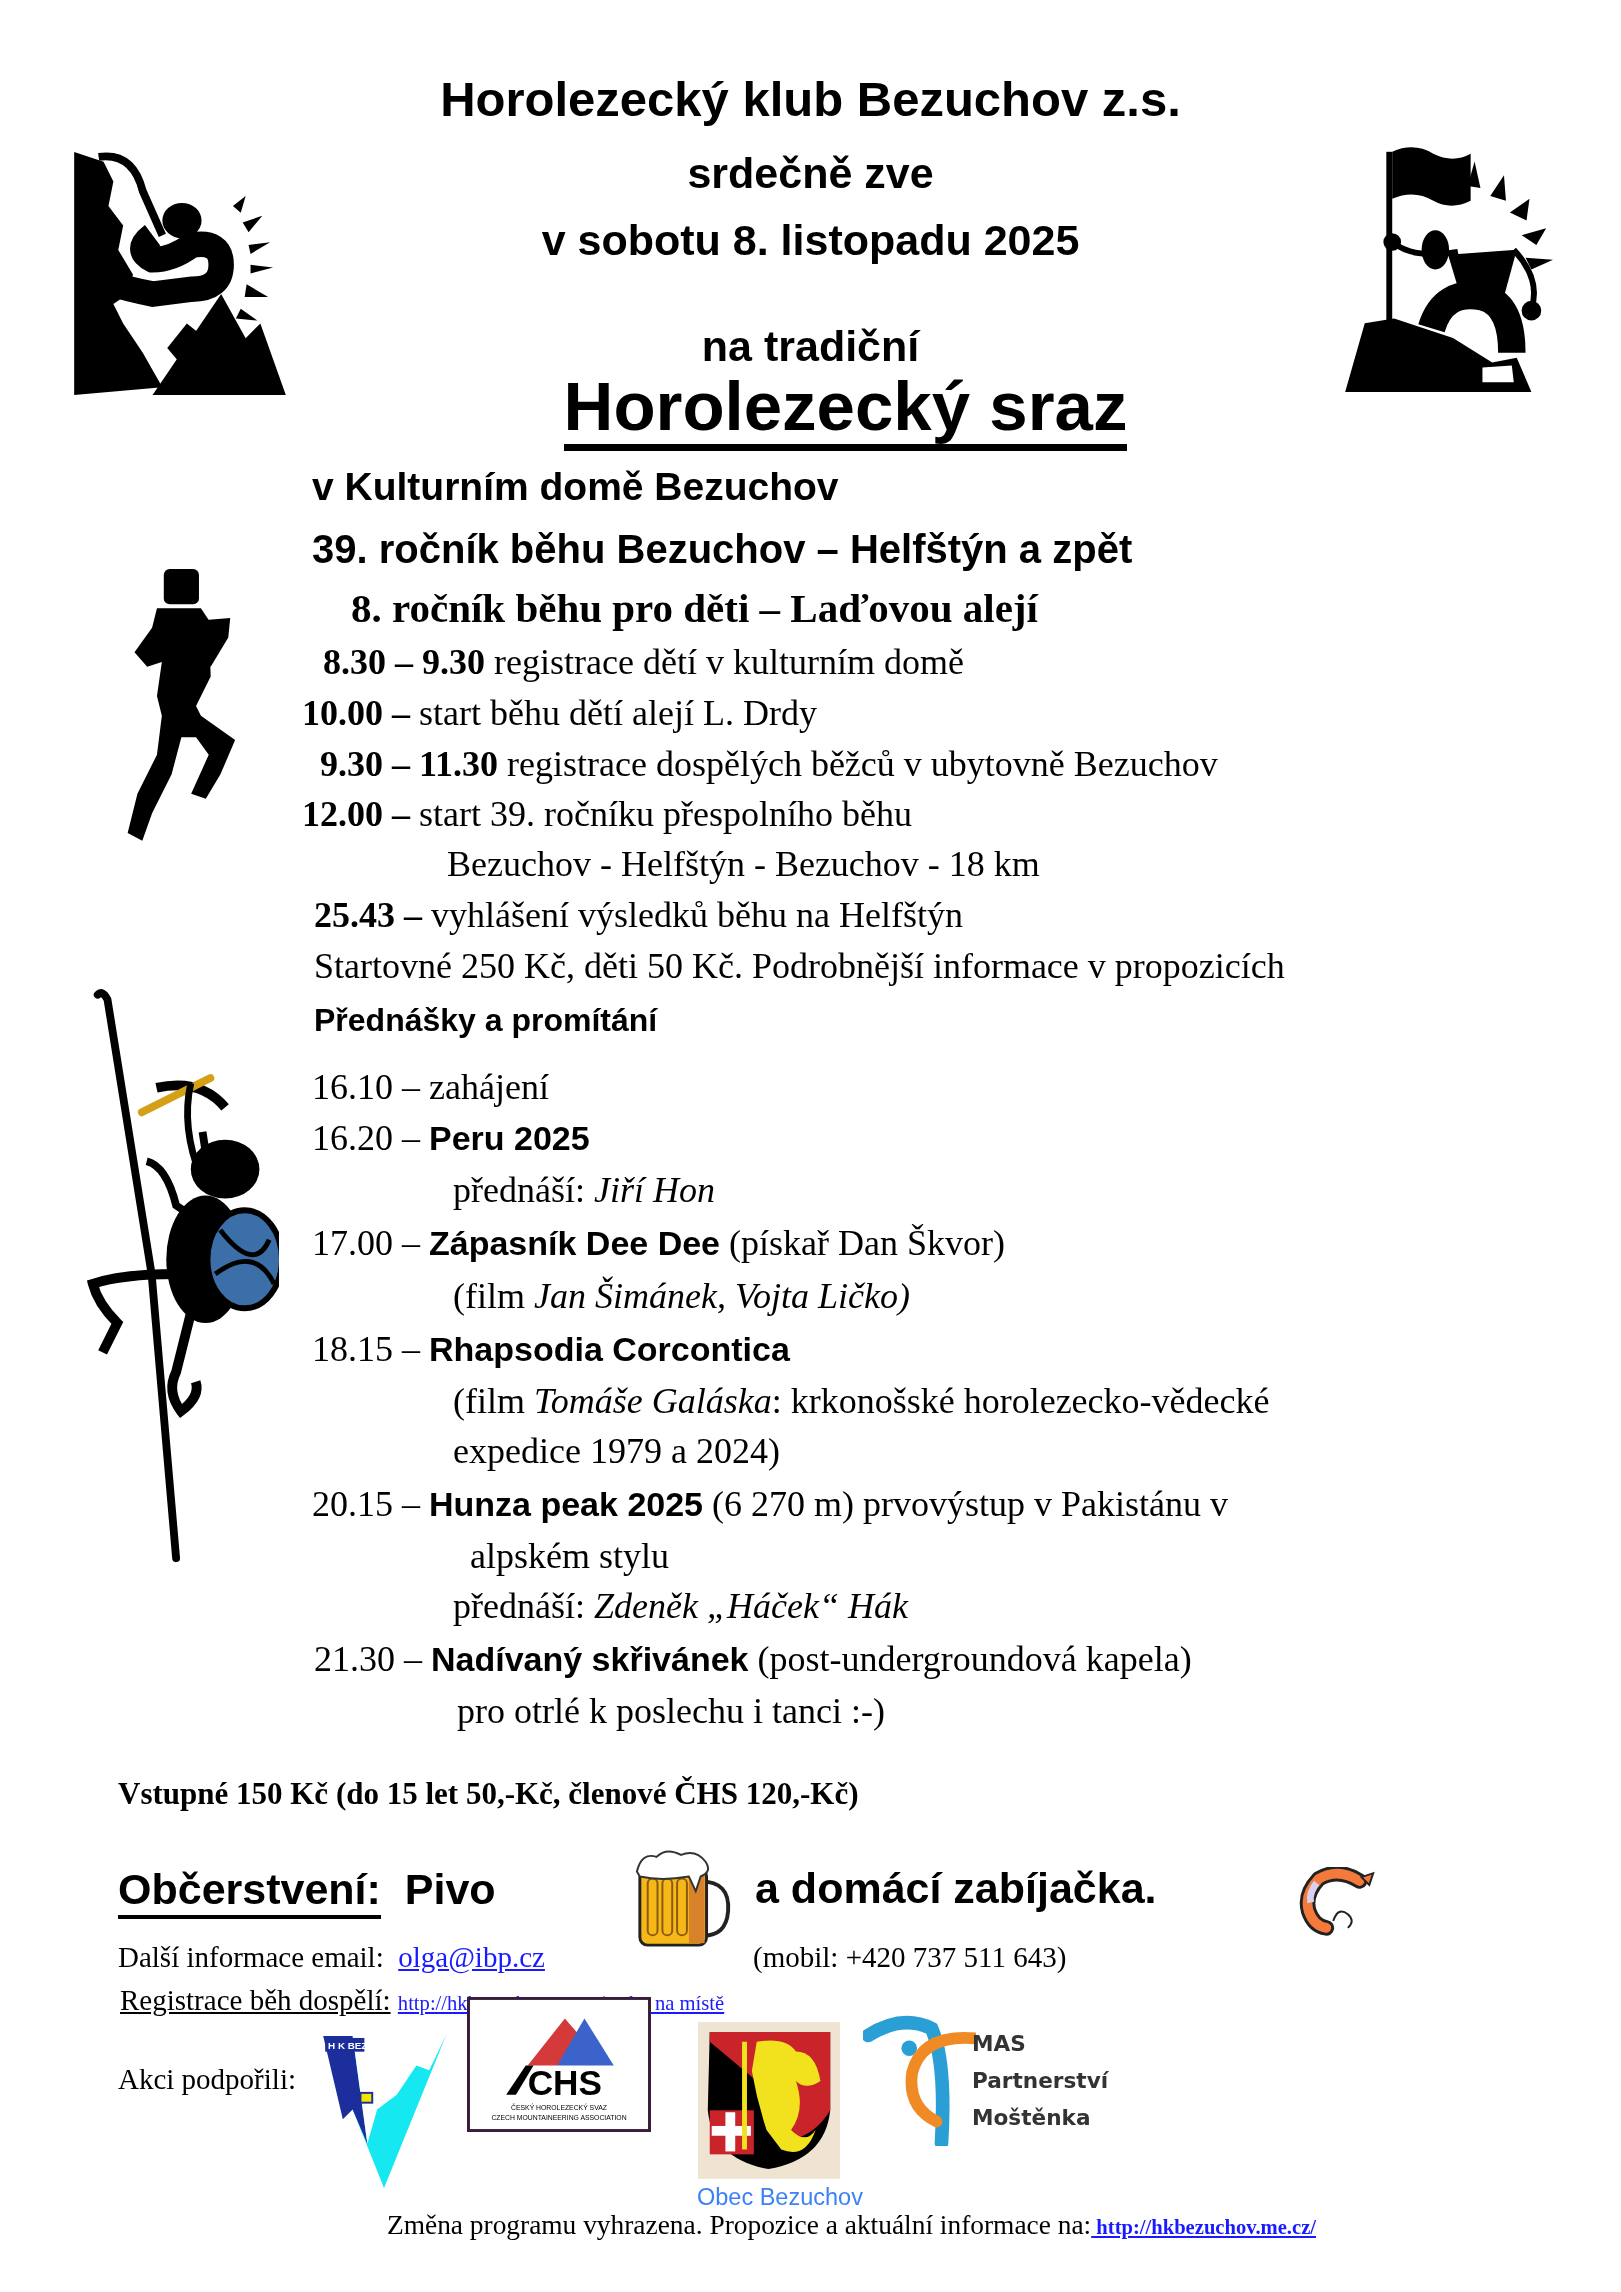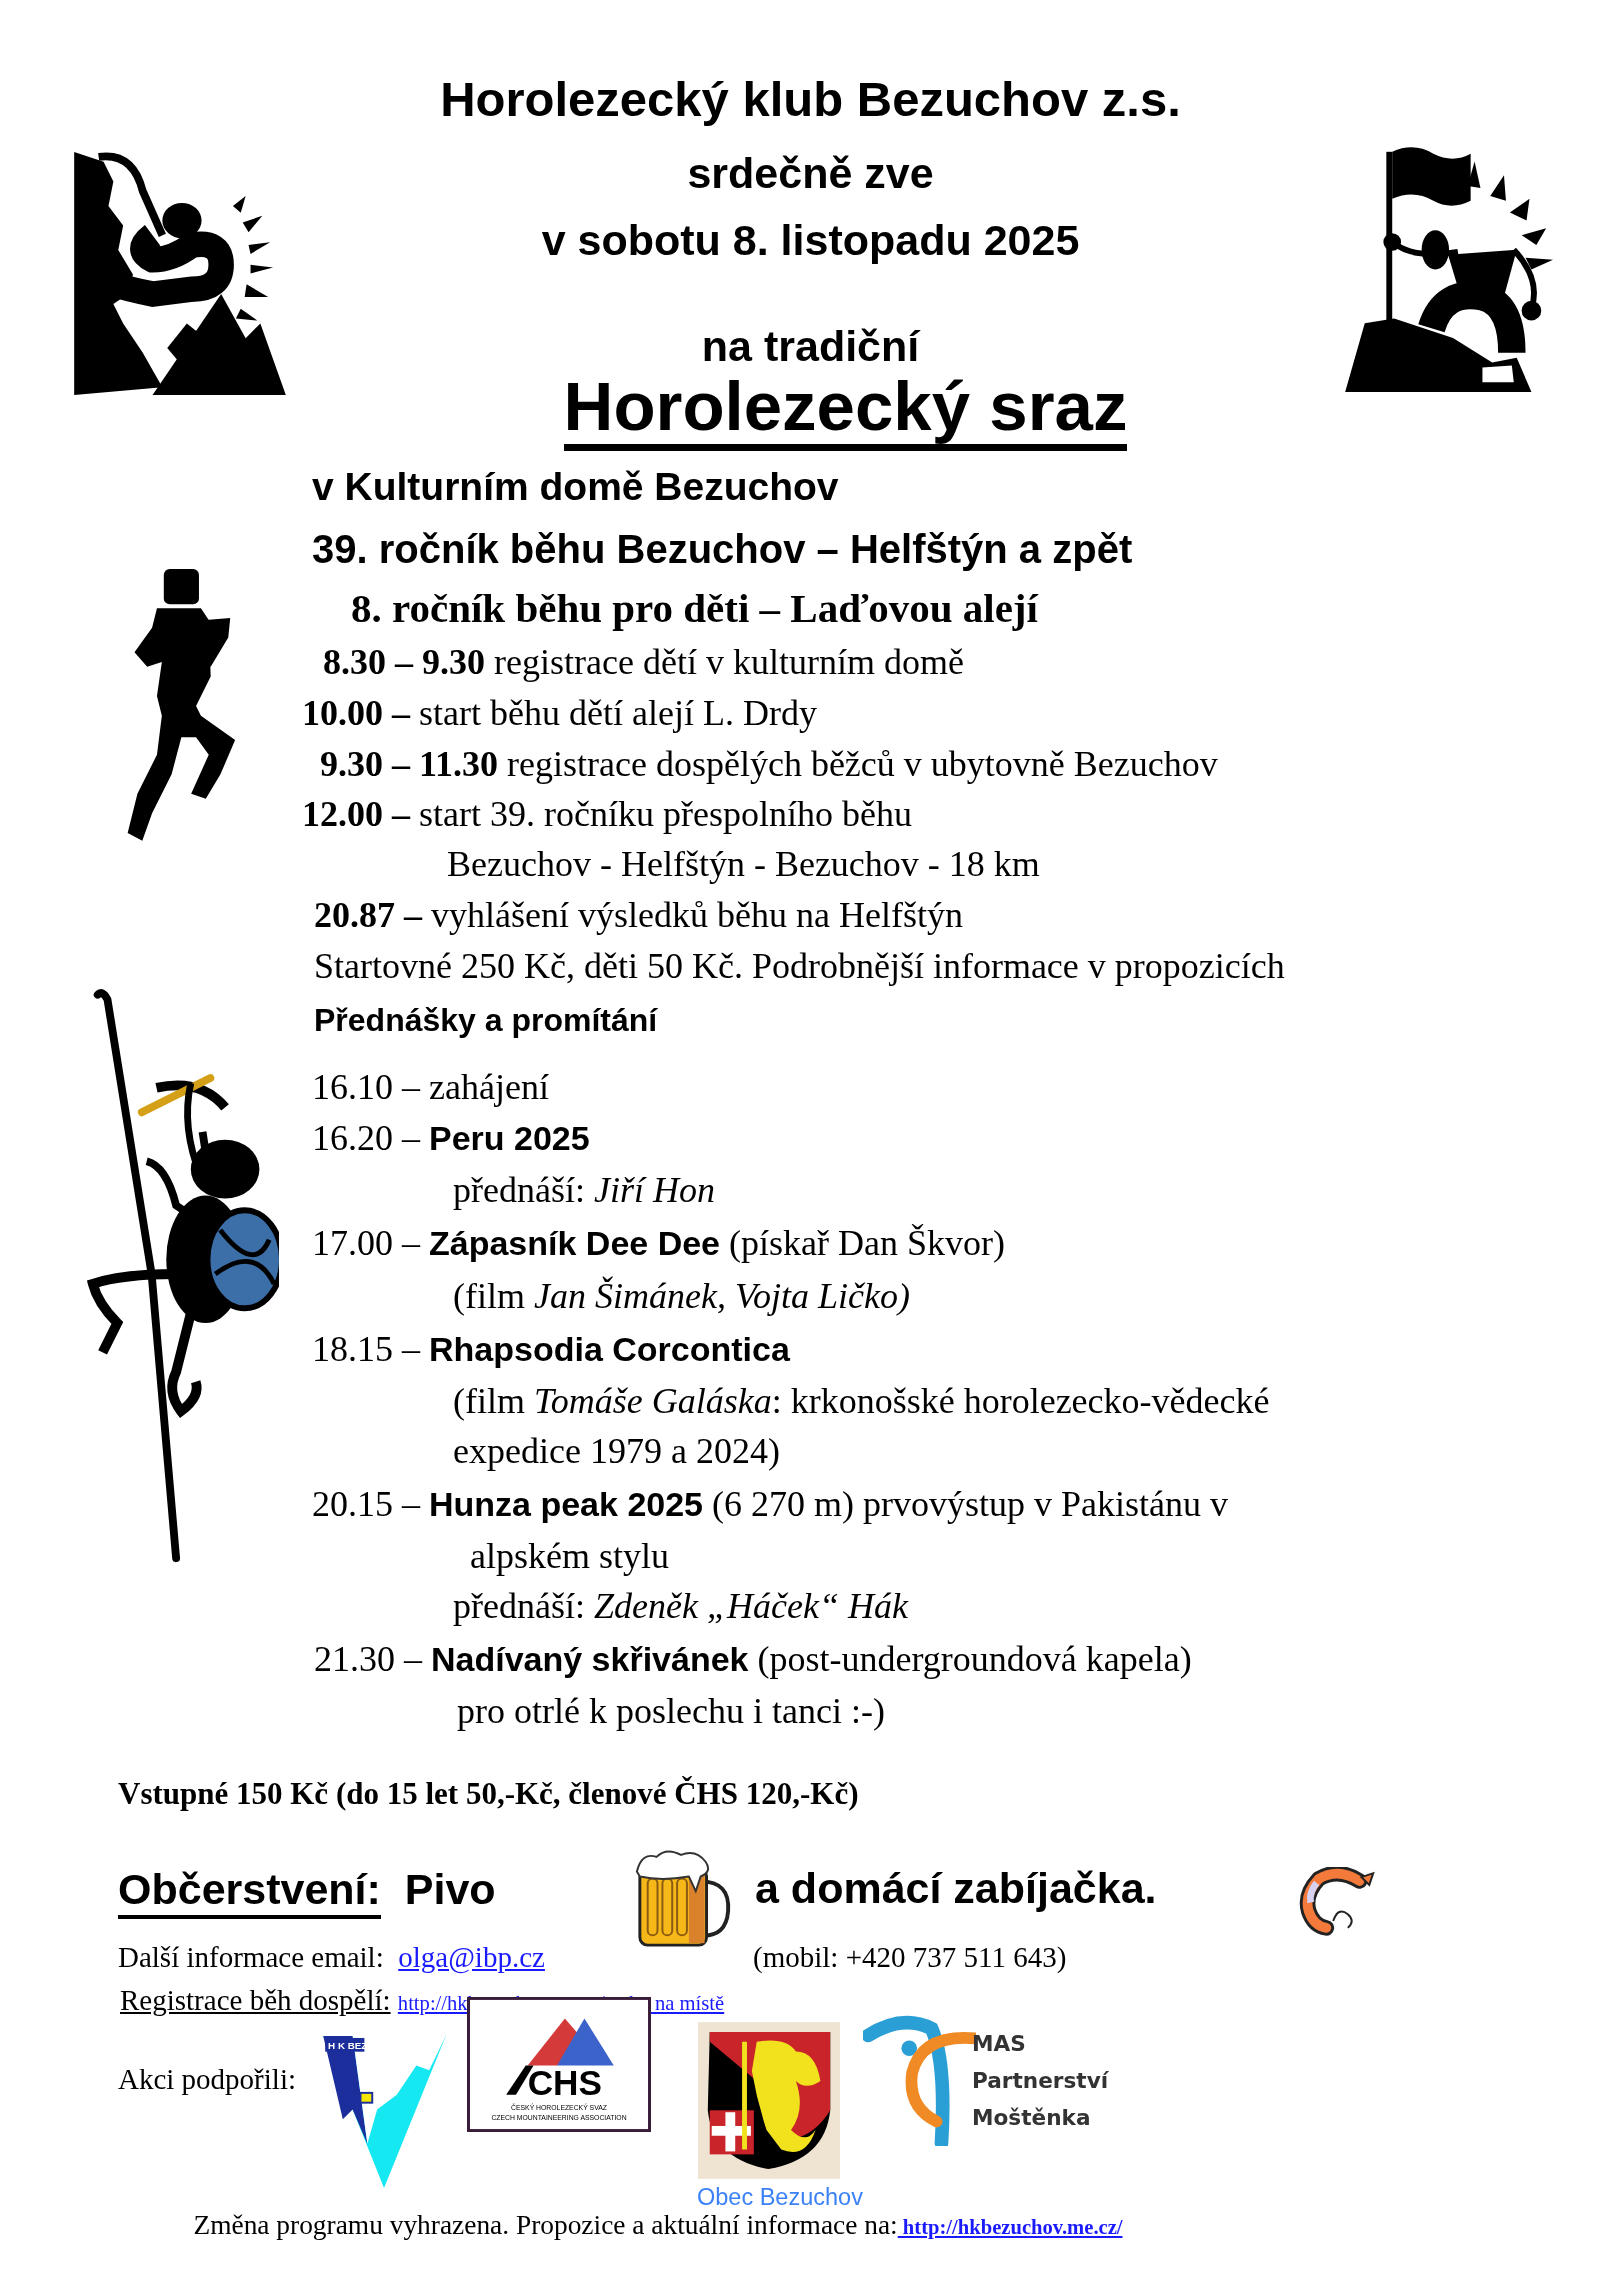--- a/index.html
+++ b/index.html
@@ -35,21 +35,21 @@
   #refresh .u { border-bottom: 4.9px solid #000; display: inline-block; line-height: 51px; }
 
   .link { color: #1a1aff; text-decoration: underline; }
   #info-line { left: 118px; top: 1941px; font-size: 29px; }
   #reg-line { left: 120px; top: 1984px; font-size: 29px; }
   #reg-line .lbl { text-decoration: underline; }
   #reg-line .small { font-size: 20.6px; }
 
   #supported { left: 118px; top: 2063px; font-size: 29px; }
 
-  #footer { left: 0; width: 1316px; text-align: center; top: 2210px; font-size: 27.4px; }
+  #footer { left: 0; width: 1316px; text-align: right; top: 2210px; font-size: 27.4px; }
   #footer .link { font-size: 20.6px; font-weight: bold; }
 
   .icon svg { display: block; }
 </style>
 </head>
 <body>
 
 <div class="abs sans center" id="title">Horolezecký klub Bezuchov z.s.</div>
 <div class="abs sans center" id="invite">srdečně zve</div>
 <div class="abs sans center" id="date">v sobotu 8. listopadu 2025</div>
@@ -104,21 +104,21 @@
     <polygon points="45,50 90,50 98,62 100,120 85,150 90,160 125,185 110,220 95,245 80,240 98,200 85,182 70,182 60,220 40,260 30,288 15,280 25,240 45,200 50,160 45,140 50,105 35,110 22,95 40,70" fill="#000"></polygon>
     <polygon points="95,62 120,60 118,80 100,110 90,100" fill="#000"></polygon>
   </svg>
 </div>
 
 <div class="abs serif sched line" style="left:323px; top:643px;"><b>8.30 – 9.30</b><span> registrace dětí v kulturním domě</span></div>
 <div class="abs serif sched line" style="left:302px; top:694px;"><b>10.00 –</b><span> start běhu dětí alejí L. Drdy</span></div>
 <div class="abs serif sched line" style="left:320px; top:745px;"><b>9.30 – 11.30</b><span> registrace dospělých běžců v ubytovně Bezuchov</span></div>
 <div class="abs serif sched line" style="left:302px; top:795px;"><b>12.00 –</b><span> start 39. ročníku přespolního běhu</span></div>
 <div class="abs serif sched line" style="left:447px; top:845px;"><span>Bezuchov - Helfštýn - Bezuchov  - 18 km</span></div>
-<div class="abs serif sched line" style="left:314px; top:896px;"><b>20.87 –</b><span> vyhlášení výsledků běhu na Helfštýn</span></div>
+<div class="abs serif sched line" style="left:314px; top:896px;"><b>25.43 –</b><span> vyhlášení výsledků běhu na Helfštýn</span></div>
 <div class="abs serif sched line" style="left:314px; top:947px;"><span>Startovné 250 Kč, děti 50 Kč. Podrobnější informace v propozicích</span></div>
 
 <div class="abs sans line" id="lectures-heading">Přednášky a promítání</div>
 
 <div class="abs icon" style="left:83px; top:980px;">
   <svg width="196" height="588" viewBox="0 0 200 600">
     <path d="M15,15 Q20,10 25,20 L70,300 L95,590" stroke="#000" stroke-width="8" fill="none" stroke-linecap="round"></path>
     <path d="M75,110 Q120,100 145,130" stroke="#000" stroke-width="10" fill="none"></path>
     <path d="M60,135 L130,100" stroke="#d4a017" stroke-width="8" stroke-linecap="round"></path>
     <path d="M110,105 Q100,150 120,200" stroke="#000" stroke-width="7" fill="none"></path>

